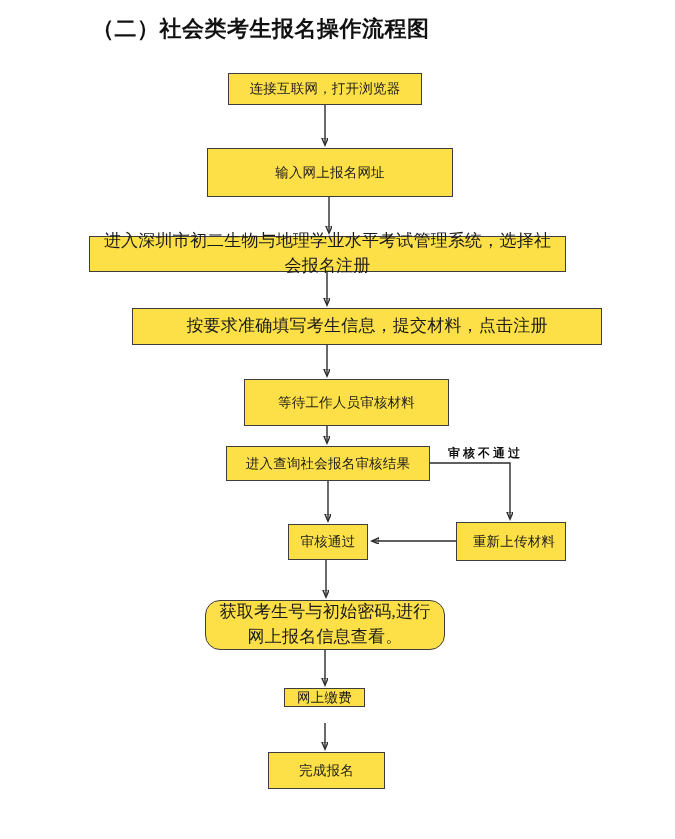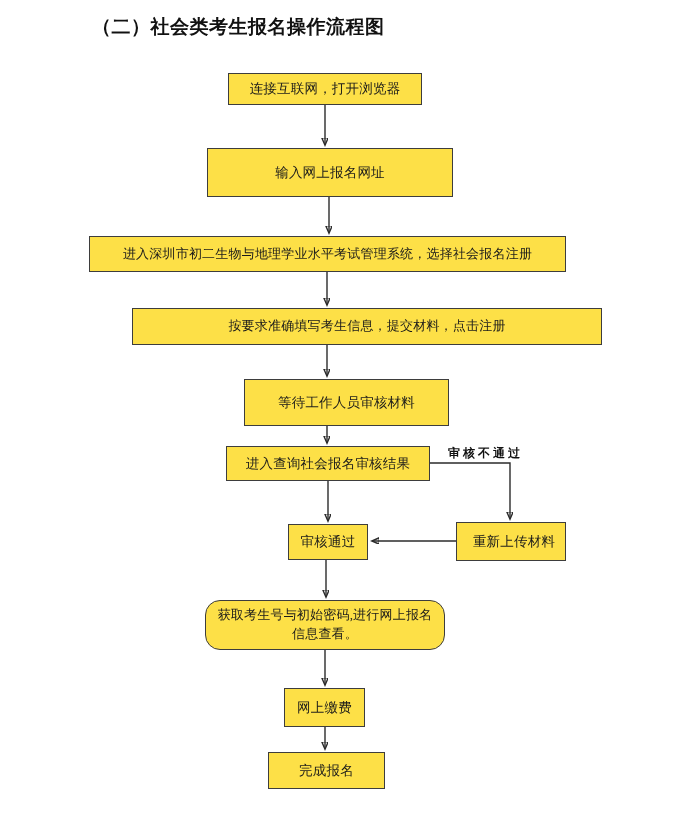--- a/index.html
+++ b/index.html
@@ -18,21 +18,21 @@
   #canvas {
     position: absolute;
     left: 0; top: 0;
     width: 675px;
     height: 839px;
   }
   .title {
     position: absolute;
     left: 92px;
     top: 14px;
-    font-size: 19px;
+    font-size: 22px;
     font-weight: bold;
     letter-spacing: 0.5px;
     color: #111111;
     white-space: nowrap;
     font-family: "Liberation Serif", "DejaVu Serif", serif;
   }
   .node {
     position: absolute;
     box-sizing: border-box;
     border: 1px solid #3d3d3d;
@@ -40,21 +40,21 @@
     display: flex;
     align-items: center;
     justify-content: center;
     text-align: center;
     font-size: 13.5px;
     line-height: 1.45;
     color: #1a1a1a;
     letter-spacing: 0.2px;
     padding: 0 6px;
   }
-  .node.wide-text { font-size: 13px; }
+  .node.wide-text { font-size: 17px; }
   .edge-label {
     position: absolute;
     font-size: 12px;
     font-weight: bold;
     letter-spacing: 3px;
     color: #111111;
     white-space: nowrap;
     font-family: "Liberation Serif", "DejaVu Serif", serif;
   }
   svg#wires {
@@ -118,19 +118,19 @@
   <div class="node" style="left:232px; top:379px; width:205px; height:47px;margin-left:12px;">等待工作人员审核材料</div>
 
   <div class="node" style="left:226px; top:446px; width:204px; height:35px;">进入查询社会报名审核结果</div>
 
   <div class="node" style="left:288px; top:524px; width:80px; height:36px;">审核通过</div>
 
   <div class="node" style="left:456px; top:522px; width:110px; height:39px;padding-left:12px;">重新上传材料</div>
 
   <div class="node wide-text" style="left:205px; top:600px; width:240px; height:50px;border-radius:15px;">获取考生号与初始密码,进行网上报名信息查看。</div>
 
-  <div class="node" style="left:284px; top:688px; width:81px; height:39px;">网上缴费</div>
+  <div class="node" style="left:284px; top:688px; width:81px; height:19px;">网上缴费</div>
 
   <div class="node" style="left:268px; top:752px; width:117px; height:37px;">完成报名</div>
 
   <div class="edge-label" style="left:448px; top:445px;text-align:right;">审核不通过</div>
 
 </div>
 
 </body></html>

